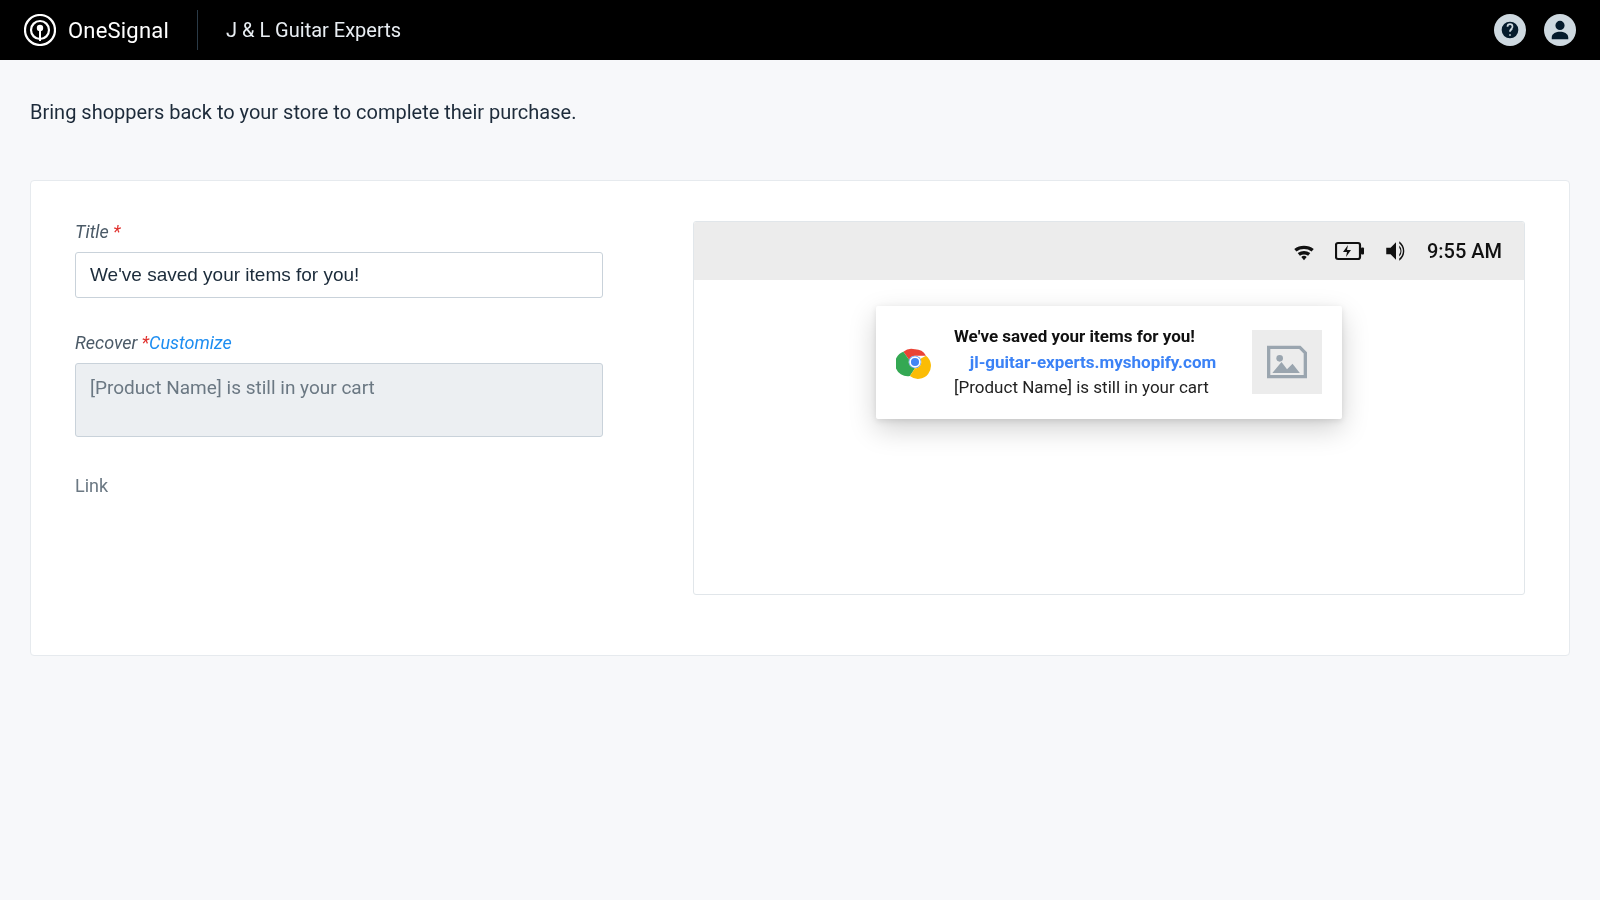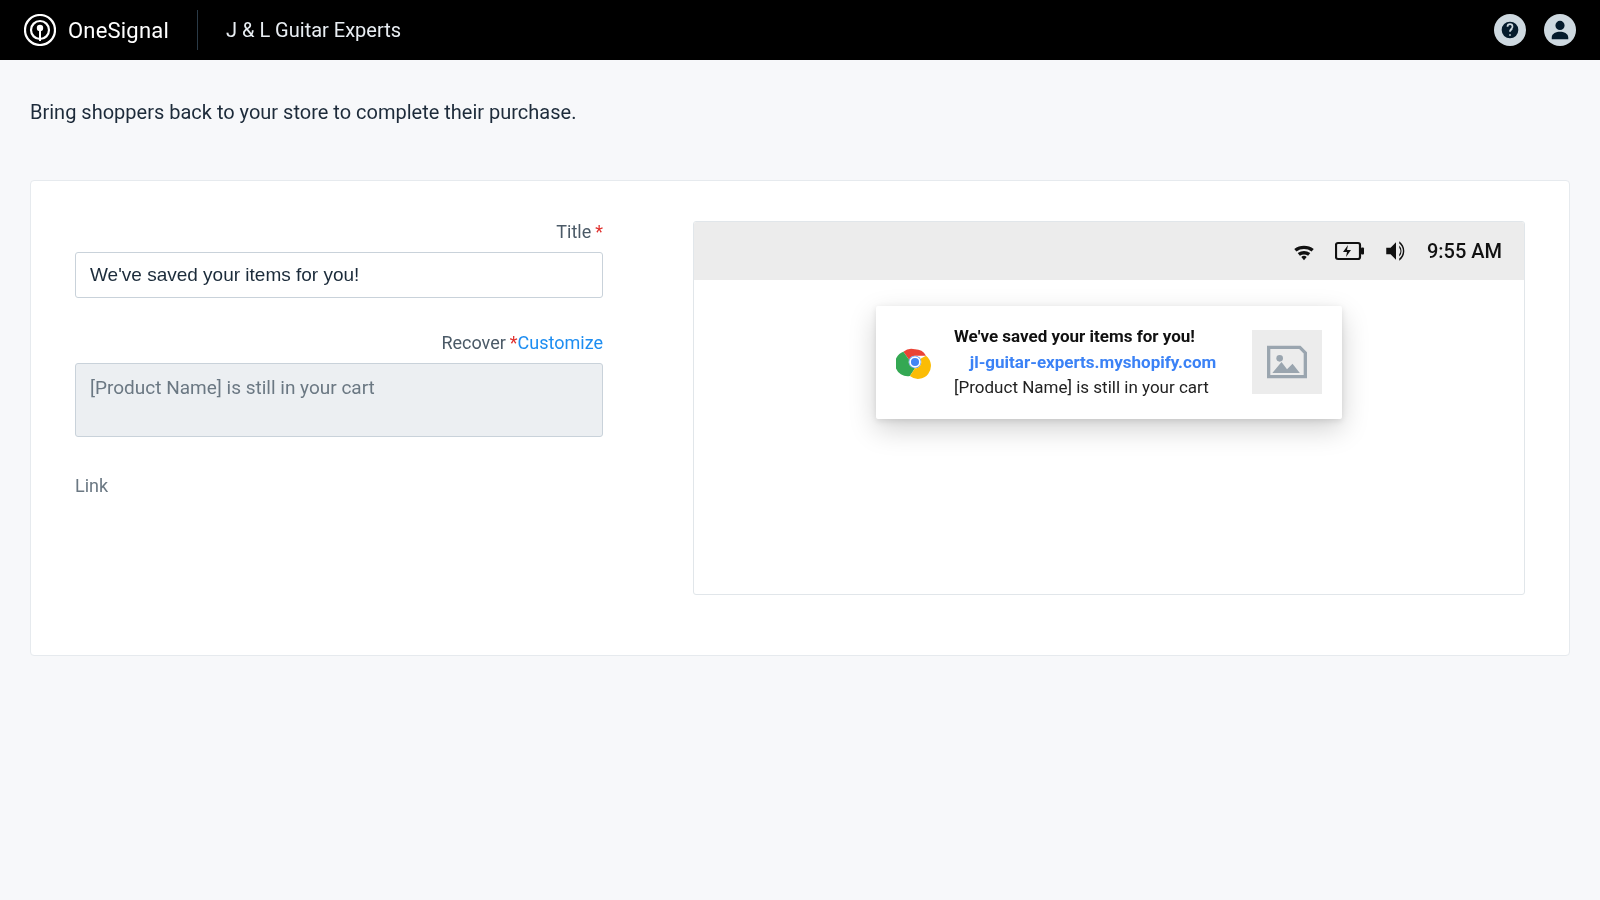--- a/index.html
+++ b/index.html
@@ -75,23 +75,24 @@
     padding: 40px 44px 60px 44px;
     display: flex;
     gap: 90px;
   }
   .form-col { flex: 0 0 528px; }
   .preview-col { flex: 1; }
 
   .field { margin-bottom: 34px; }
   .field-label-row {
     display: flex;
-    justify-content: flex-end;
+    justify-content: flex-start;
     align-items: baseline;
     margin-bottom: 10px;
+    font-style: italic;
   }
   .field-label {
     font-size: 18px;
     color: #4b5a67;
   }
   .req { color: #e0312e; margin-left: 4px; }
   .link {
     color: #1d8df1;
     font-size: 18px;
     cursor: pointer;

